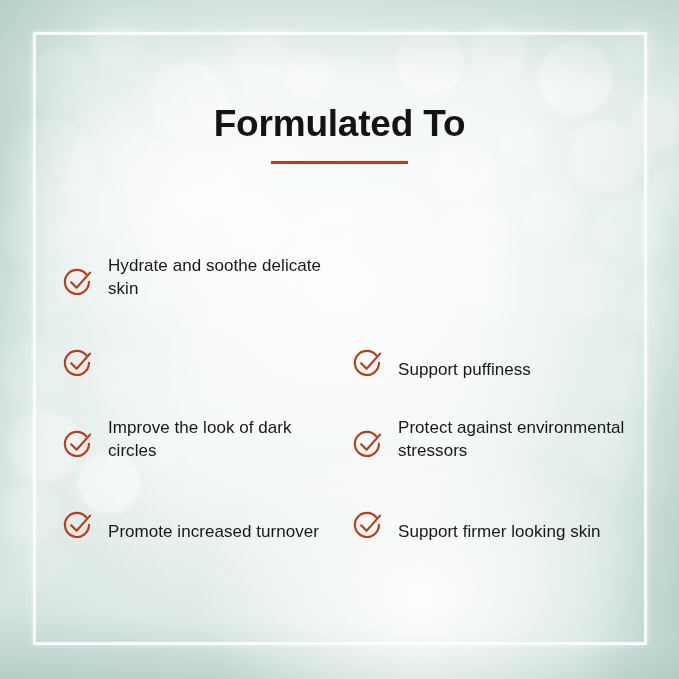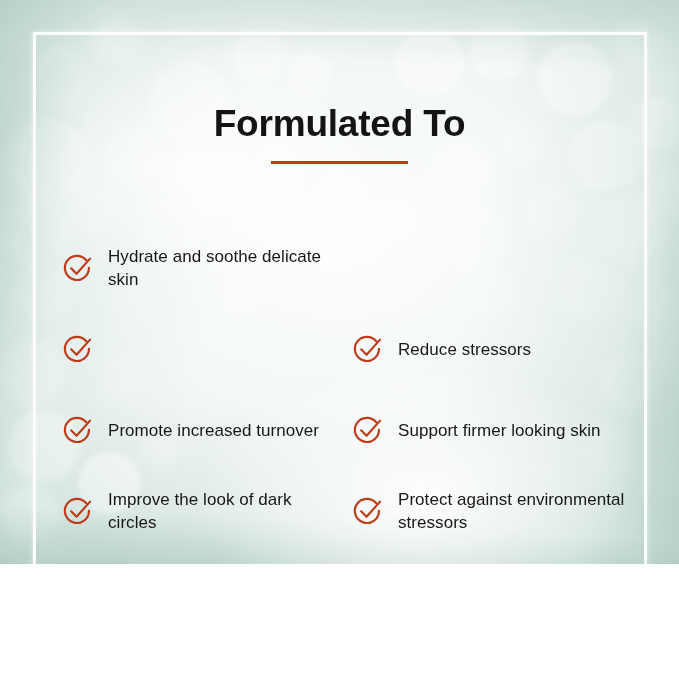--- a/index.html
+++ b/index.html
@@ -3,21 +3,21 @@
 <meta charset="utf-8">
 <style>
   html, body {
     margin: 0;
     padding: 0;
     background: #ffffff;
   }
   #poster {
     position: relative;
     width: 679px;
-    height: 564px;
+    height: 679px;
     overflow: hidden;
     font-family: "Liberation Sans", sans-serif;
     background: #fef9c3;
   }
 
   
   .bg-base {
     position: absolute;
     inset: 0;
     background:
@@ -94,21 +94,21 @@
     left: 60px;
     top: 219px;
     width: 580px;
   }
   .grid-row {
     display: flex;
     height: 81px;
   }
   .cell {
     display: flex;
-    align-items: center;
+    align-items: flex-end;
     box-sizing: border-box;
     margin-top: 11px;
   }
   .cell-left  { width: 290px; padding-right: 6px; }
   .cell-right { width: 290px; }
 
   .check-icon {
     flex: 0 0 auto;
     width: 36px;
     height: 36px;
@@ -207,52 +207,52 @@
         <svg class="check-icon" viewBox="0 0 40 40" fill="none">
           <path d="M29.2 11.4 A 13.4 13.4 0 1 0 32.2 19.8" stroke="#bd3b17" stroke-width="2.4" stroke-linecap="round" fill="none"></path>
           <path d="M12.4 20.4 L18.4 26.4 L33.4 9.6" stroke="#bd3b17" stroke-width="2.4" stroke-linecap="round" stroke-linejoin="round" fill="none"></path>
         </svg>
       </div>
       <div class="cell cell-right">
         <svg class="check-icon" viewBox="0 0 40 40" fill="none">
           <path d="M29.2 11.4 A 13.4 13.4 0 1 0 32.2 19.8" stroke="#bd3b17" stroke-width="2.4" stroke-linecap="round" fill="none"></path>
           <path d="M12.4 20.4 L18.4 26.4 L33.4 9.6" stroke="#bd3b17" stroke-width="2.4" stroke-linecap="round" stroke-linejoin="round" fill="none"></path>
         </svg>
-        <div class="benefit-text">Reduce stressors</div>
+        <div class="benefit-text">Support puffiness</div>
+      </div>
+    </div>
+
+    <div class="grid-row">
+      <div class="cell cell-left">
+        <svg class="check-icon" viewBox="0 0 40 40" fill="none">
+          <path d="M29.2 11.4 A 13.4 13.4 0 1 0 32.2 19.8" stroke="#bd3b17" stroke-width="2.4" stroke-linecap="round" fill="none"></path>
+          <path d="M12.4 20.4 L18.4 26.4 L33.4 9.6" stroke="#bd3b17" stroke-width="2.4" stroke-linecap="round" stroke-linejoin="round" fill="none"></path>
+        </svg>
+        <div class="benefit-text">Improve the look of dark circles</div>
+      </div>
+      <div class="cell cell-right">
+        <svg class="check-icon" viewBox="0 0 40 40" fill="none">
+          <path d="M29.2 11.4 A 13.4 13.4 0 1 0 32.2 19.8" stroke="#bd3b17" stroke-width="2.4" stroke-linecap="round" fill="none"></path>
+          <path d="M12.4 20.4 L18.4 26.4 L33.4 9.6" stroke="#bd3b17" stroke-width="2.4" stroke-linecap="round" stroke-linejoin="round" fill="none"></path>
+        </svg>
+        <div class="benefit-text">Protect against environmental stressors</div>
       </div>
     </div>
 
     <div class="grid-row">
       <div class="cell cell-left">
         <svg class="check-icon" viewBox="0 0 40 40" fill="none">
           <path d="M29.2 11.4 A 13.4 13.4 0 1 0 32.2 19.8" stroke="#bd3b17" stroke-width="2.4" stroke-linecap="round" fill="none"></path>
           <path d="M12.4 20.4 L18.4 26.4 L33.4 9.6" stroke="#bd3b17" stroke-width="2.4" stroke-linecap="round" stroke-linejoin="round" fill="none"></path>
         </svg>
         <div class="benefit-text">Promote increased turnover</div>
       </div>
       <div class="cell cell-right">
         <svg class="check-icon" viewBox="0 0 40 40" fill="none">
           <path d="M29.2 11.4 A 13.4 13.4 0 1 0 32.2 19.8" stroke="#bd3b17" stroke-width="2.4" stroke-linecap="round" fill="none"></path>
           <path d="M12.4 20.4 L18.4 26.4 L33.4 9.6" stroke="#bd3b17" stroke-width="2.4" stroke-linecap="round" stroke-linejoin="round" fill="none"></path>
         </svg>
         <div class="benefit-text">Support firmer looking skin</div>
-      </div>
-    </div>
-
-    <div class="grid-row">
-      <div class="cell cell-left">
-        <svg class="check-icon" viewBox="0 0 40 40" fill="none">
-          <path d="M29.2 11.4 A 13.4 13.4 0 1 0 32.2 19.8" stroke="#bd3b17" stroke-width="2.4" stroke-linecap="round" fill="none"></path>
-          <path d="M12.4 20.4 L18.4 26.4 L33.4 9.6" stroke="#bd3b17" stroke-width="2.4" stroke-linecap="round" stroke-linejoin="round" fill="none"></path>
-        </svg>
-        <div class="benefit-text">Improve the look of dark circles</div>
-      </div>
-      <div class="cell cell-right">
-        <svg class="check-icon" viewBox="0 0 40 40" fill="none">
-          <path d="M29.2 11.4 A 13.4 13.4 0 1 0 32.2 19.8" stroke="#bd3b17" stroke-width="2.4" stroke-linecap="round" fill="none"></path>
-          <path d="M12.4 20.4 L18.4 26.4 L33.4 9.6" stroke="#bd3b17" stroke-width="2.4" stroke-linecap="round" stroke-linejoin="round" fill="none"></path>
-        </svg>
-        <div class="benefit-text">Protect against environmental stressors</div>
       </div>
     </div>
 
   </div>
 </div>
 
 </body></html>

